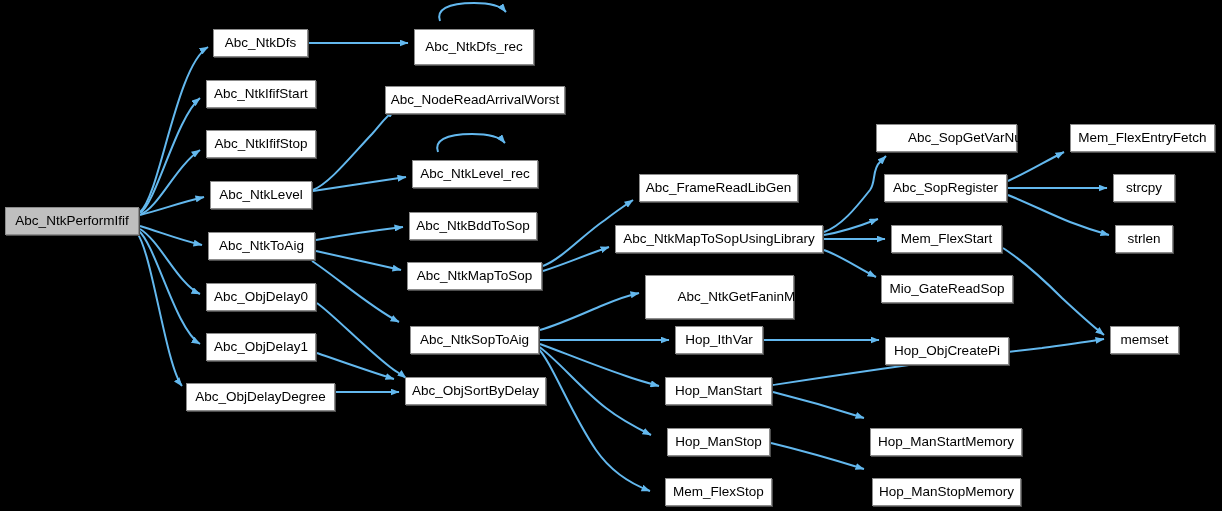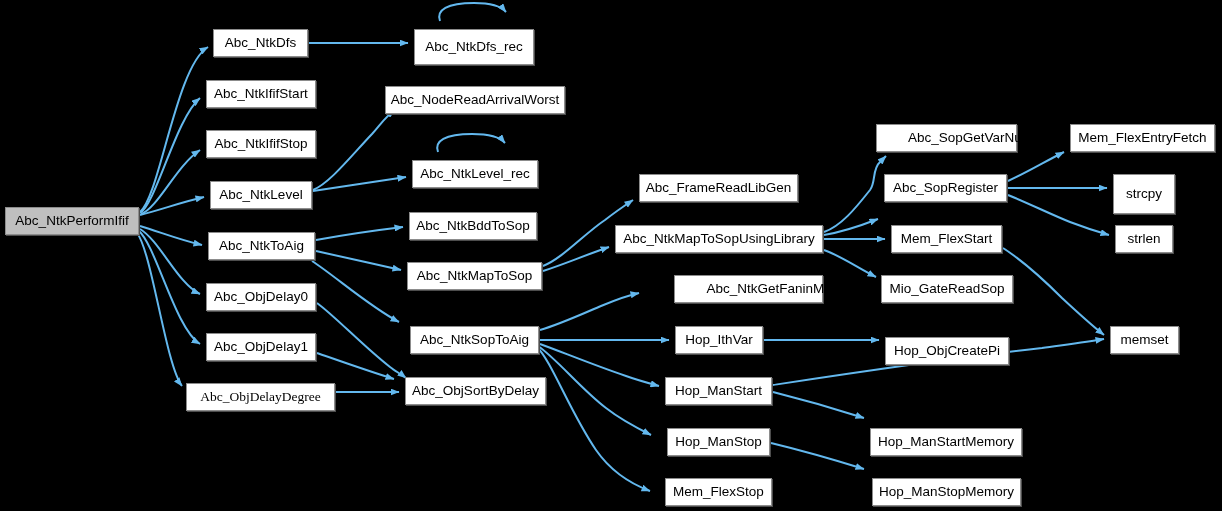--- a/index.html
+++ b/index.html
@@ -126,42 +126,42 @@
       </div>
       <div class="node" style="left: 876px; top: 124px; width: 141px; height: 28px; padding-left: 48px;">
         <span class="node-label">Abc_SopGetVarNum</span>
       </div>
       <div class="node" style="left: 1070px; top: 124px; width: 145px; height: 28px;">
         <span class="node-label">Mem_FlexEntryFetch</span>
       </div>
       <div class="node" style="left: 884px; top: 174px; width: 123px; height: 28px;">
         <span class="node-label">Abc_SopRegister</span>
       </div>
-      <div class="node" style="left: 1113px; top: 174px; width: 62px; height: 40px;">
+      <div class="node" style="left: 1113px; top: 174px; width: 62px; height: 28px;">
         <span class="node-label">strcpy</span>
       </div>
       <div class="node" style="left: 409px; top: 212px; width: 128px; height: 28px;">
         <span class="node-label">Abc_NtkBddToSop</span>
       </div>
       <div class="node" style="left: 208px; top: 232px; width: 107px; height: 28px;">
         <span class="node-label">Abc_NtkToAig</span>
       </div>
       <div class="node" style="left: 615px; top: 225px; width: 208px; height: 28px;">
         <span class="node-label">Abc_NtkMapToSopUsingLibrary</span>
       </div>
       <div class="node" style="left: 891px; top: 225px; width: 111px; height: 28px;">
         <span class="node-label">Mem_FlexStart</span>
       </div>
       <div class="node" style="left: 1115px; top: 225px; width: 58px; height: 28px;">
         <span class="node-label">strlen</span>
       </div>
       <div class="node" style="left: 407px; top: 262px; width: 135px; height: 28px;">
         <span class="node-label">Abc_NtkMapToSop</span>
       </div>
-      <div class="node" style="left: 674px; top: 275px; width: 149px; height: 28px; padding-left: 48px;">
+      <div class="node" style="left: 645px; top: 275px; width: 149px; height: 44px; padding-left: 48px;">
         <span class="node-label">Abc_NtkGetFaninMax</span>
       </div>
       <div class="node" style="left: 881px; top: 275px; width: 132px; height: 28px;">
         <span class="node-label">Mio_GateReadSop</span>
       </div>
       <div class="node" style="left: 206px; top: 283px; width: 110px; height: 28px;">
         <span class="node-label">Abc_ObjDelay0</span>
       </div>
       <div class="node" style="left: 410px; top: 326px; width: 129px; height: 28px;">
         <span class="node-label">Abc_NtkSopToAig</span>
@@ -177,21 +177,21 @@
       </div>
       <div class="node" style="left: 206px; top: 333px; width: 110px; height: 28px;">
         <span class="node-label">Abc_ObjDelay1</span>
       </div>
       <div class="node" style="left: 405px; top: 377px; width: 141px; height: 28px;">
         <span class="node-label">Abc_ObjSortByDelay</span>
       </div>
       <div class="node" style="left: 665px; top: 377px; width: 107px; height: 28px;">
         <span class="node-label">Hop_ManStart</span>
       </div>
-      <div class="node" style="left: 186px; top: 383px; width: 149px; height: 28px; font-family: Liberation Serif, serif;">
+      <div class="node" style="left: 186px; top: 383px; width: 149px; height: 28px;">
         <span class="node-label">Abc_ObjDelayDegree</span>
       </div>
       <div class="node" style="left: 667px; top: 428px; width: 103px; height: 28px;">
         <span class="node-label">Hop_ManStop</span>
       </div>
       <div class="node" style="left: 870px; top: 428px; width: 152px; height: 28px;">
         <span class="node-label">Hop_ManStartMemory</span>
       </div>
       <div class="node" style="left: 665px; top: 478px; width: 107px; height: 28px;">
         <span class="node-label">Mem_FlexStop</span>

